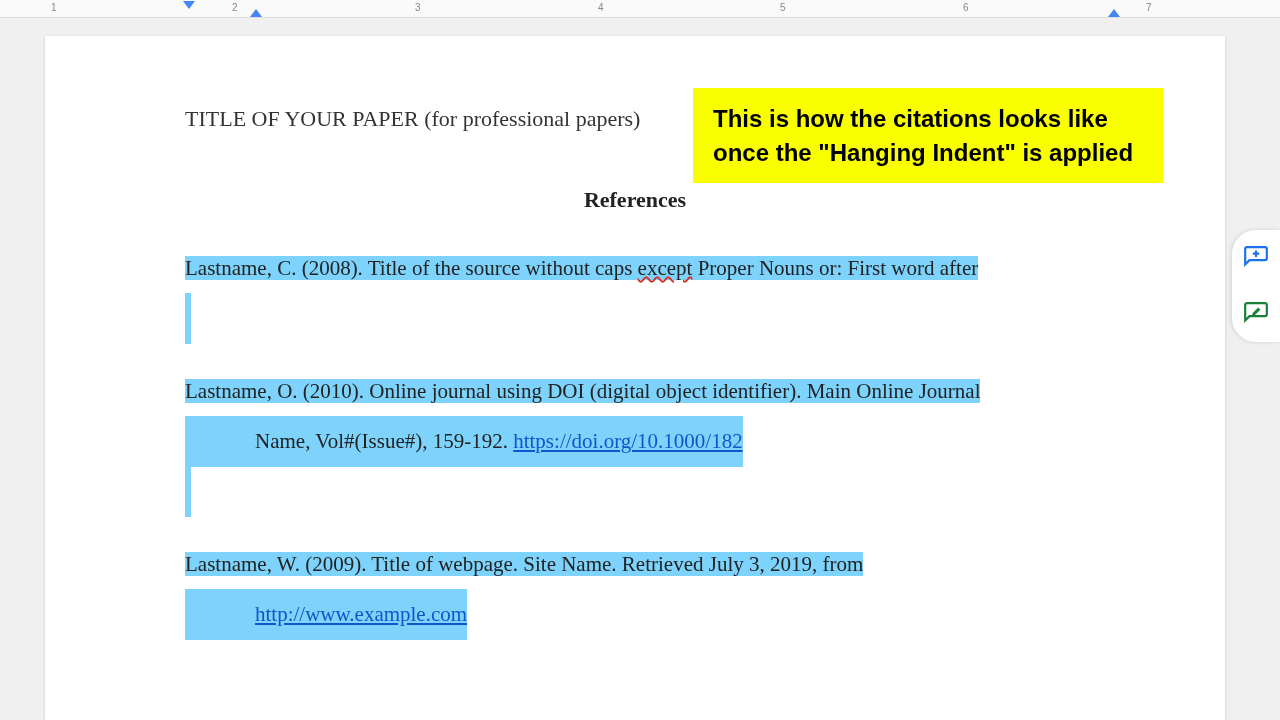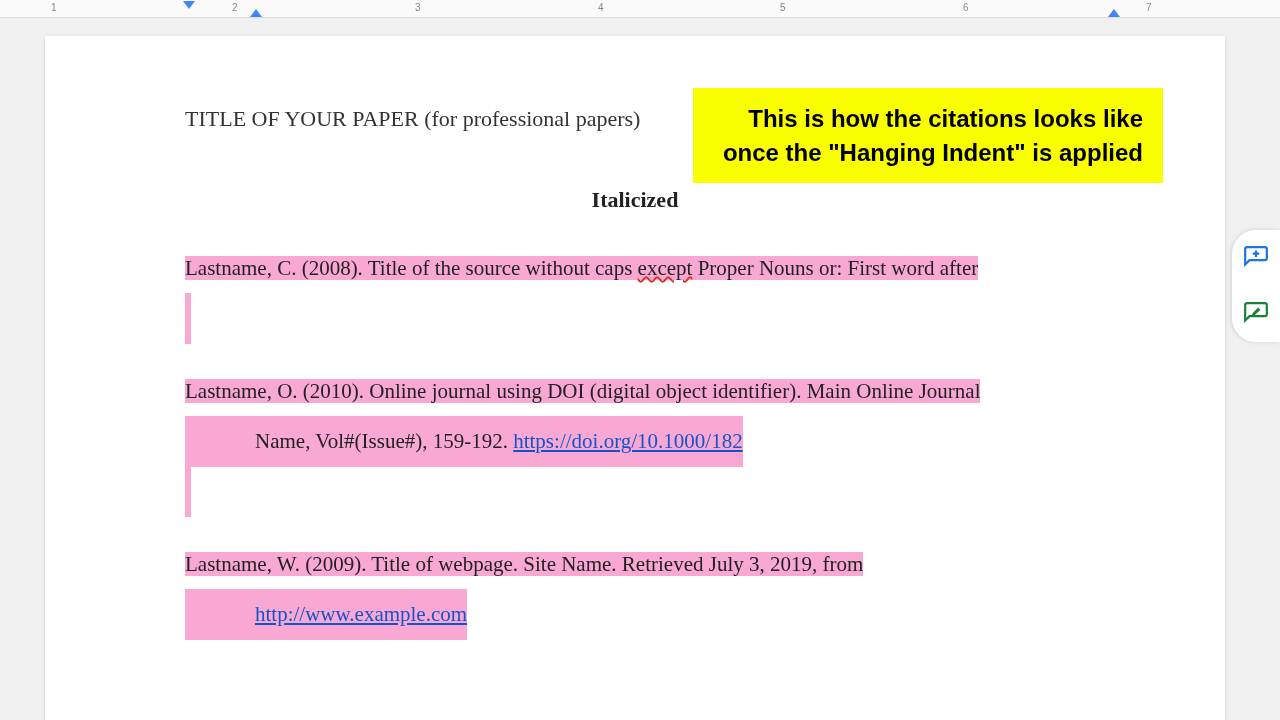--- a/index.html
+++ b/index.html
@@ -83,21 +83,21 @@
       line-height: 2.4;
       color: #222;
     }
     .citation-block {
       margin-bottom: 22px;
     }
     .citation-line {
       display: block;
     }
     .sel {
-      background: #f9a8d4;
+      background: #7dd3fc;
     }
     .indent { padding-left: 70px; display: inline-block; }
     .spellerr {
       text-decoration: underline wavy #d93025;
       text-decoration-thickness: 2px;
     }
     .link {
       color: #1155cc;
       text-decoration: underline;
       cursor: pointer;
@@ -106,21 +106,21 @@
     .annotation {
       position: absolute;
       top: 52px;
       right: 62px;
       width: 470px;
       background: #faff00;
       padding: 14px 20px;
       font-family: 'Helvetica Neue', Arial, sans-serif;
       font-size: 24px;
       font-weight: 700;
-      text-align: right;
+      text-align: left;
       line-height: 1.4;
       color: #000;
       z-index: 10;
     }
     .side-buttons {
       position: absolute;
       right: 0px;
       top: 212px;
       background: #fff;
       border-radius: 24px 0 0 24px;
@@ -155,21 +155,21 @@
   <div class="indent-marker first-line" style="left:183px"></div>
   <div class="indent-marker left" style="left:250px"></div>
   <div class="indent-marker right" style="left:1108px"></div>
 </div>
 
 <div class="workspace">
   <div class="page">
     <div class="title-line">
       <span class="title-text">TITLE OF YOUR PAPER </span><span class="title-italic">(for professional papers)</span>
     </div>
-    <div class="section-heading">Italicized</div>
+    <div class="section-heading">References</div>
 
     <div class="citations">
 
       <div class="citation-block">
         <span class="citation-line"><span class="sel"><span>Lastname, C. (2008). Title of the source without caps </span><span class="spellerr">except</span><span> Proper Nouns or: First word after</span></span></span>
         <span class="citation-line"><span class="sel" style="display:inline-block;width:6px;">&nbsp;</span></span>
       </div>
 
       <div class="citation-block">
         <span class="citation-line"><span class="sel">Lastname, O. (2010). Online journal using DOI (digital object identifier). Main Online Journal</span></span>

